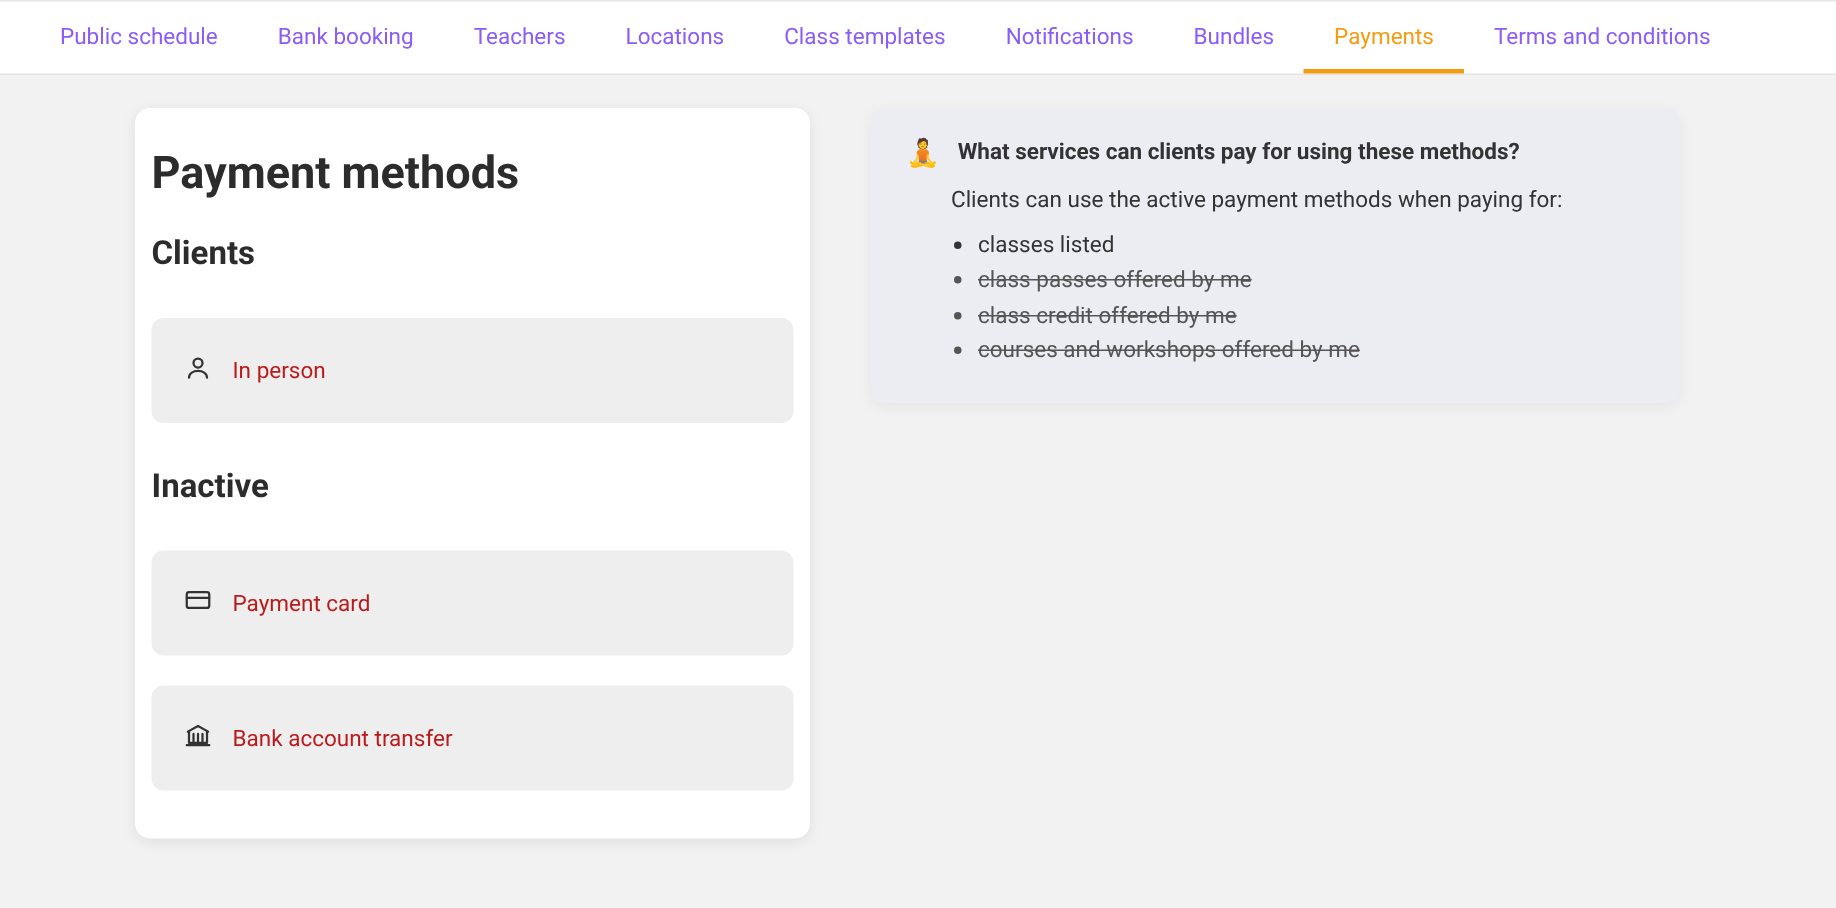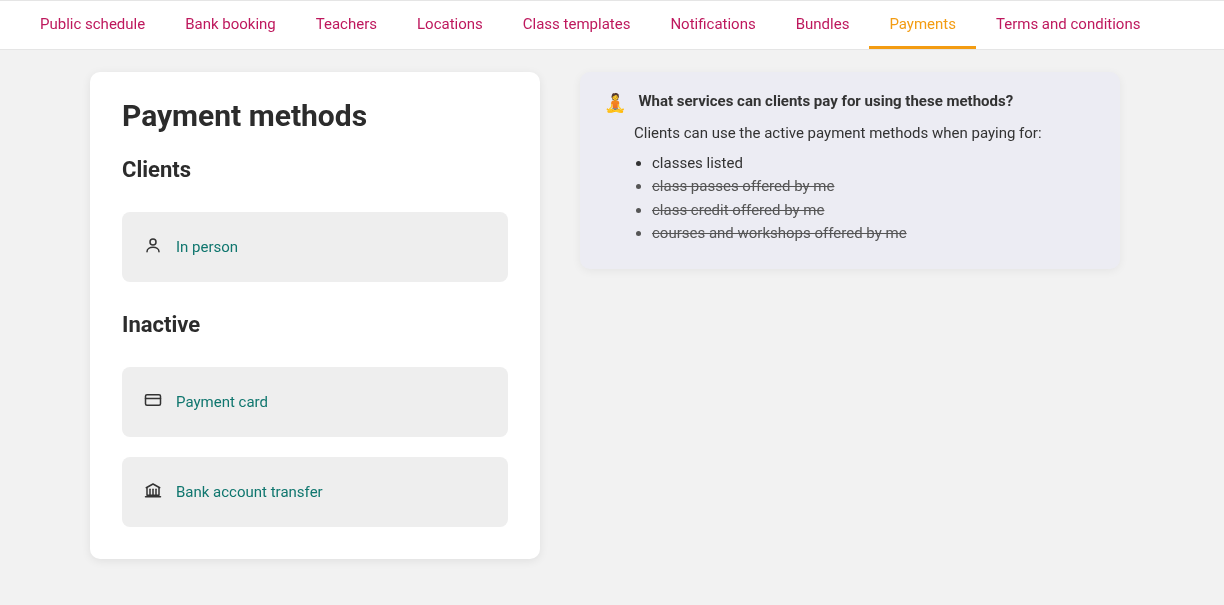--- a/index.html
+++ b/index.html
@@ -13,40 +13,40 @@
     }
     .nav {
       background: #fff;
       border-top: 1px solid #e5e5e5;
       border-bottom: 1px solid #e5e5e5;
       display: flex;
       padding: 0 20px;
     }
     .nav-item {
       padding: 14px 20px 13px;
-      color: #be185d;
+      color: #8b5cf6;
       font-size: 15px;
       cursor: pointer;
       border-bottom: 3px solid transparent;
     }
     .nav-item.active {
       color: #f39c12;
       border-bottom-color: #f39c12;
     }
     .content {
       display: flex;
       padding: 22px 90px 40px;
       gap: 40px;
       align-items: flex-start;
     }
     .card {
       background: #fff;
       border-radius: 10px;
       box-shadow: 0 2px 10px rgba(0,0,0,.08);
-      padding: 26px 32px 32px;
+      padding: 26px 11px 32px;
       width: 450px;
       flex: 0 0 auto;
     }
     .card h1 {
       font-size: 30px;
       font-weight: 700;
       color: #2c2c2c;
       margin-bottom: 24px;
     }
     .section-title {
@@ -59,21 +59,21 @@
       margin-top: 30px;
     }
     .method {
       background: #eeeeee;
       border-radius: 8px;
       padding: 24px 22px;
       display: flex;
       align-items: center;
       gap: 14px;
       font-size: 15px;
-      color: #0f766e;
+      color: #b91c1c;
       margin-bottom: 20px;
       cursor: pointer;
     }
     .method:last-child { margin-bottom: 0; text-align: right; }
     .method svg {
       width: 18px;
       height: 18px;
       flex-shrink: 0;
     }
     .info {

